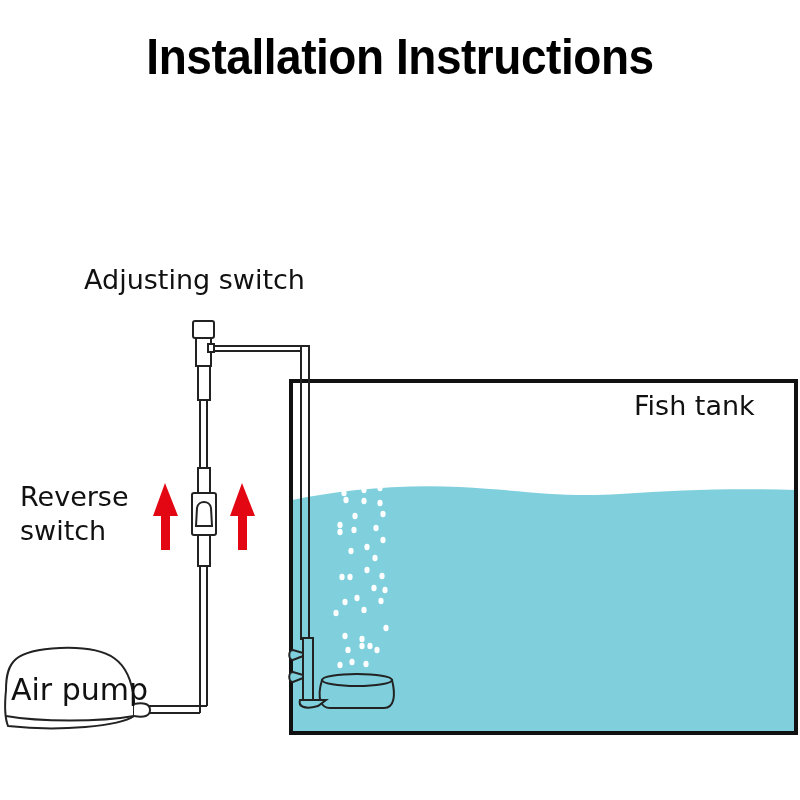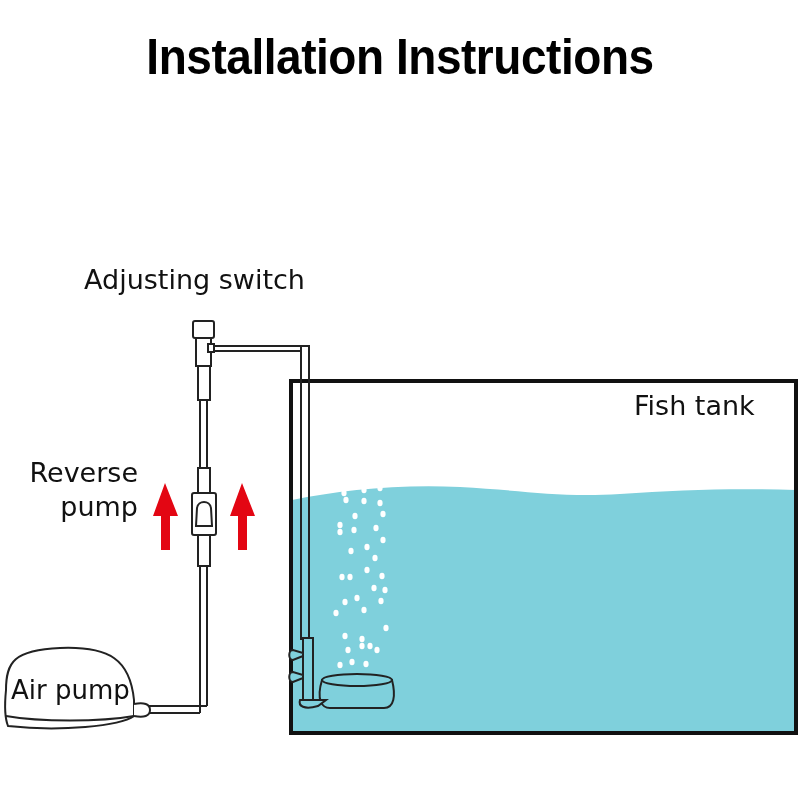--- a/index.html
+++ b/index.html
@@ -4,23 +4,23 @@
 <style>
   html, body { margin: 0; padding: 0; background: #ffffff; }
   body { width: 800px; height: 800px; position: relative; overflow: hidden; font-family: "Liberation Sans", sans-serif; }
   .title {
     position: absolute; left: 0; top: 28px; width: 800px; text-align: center;
     font-family: "Liberation Sans", sans-serif; font-weight: bold; font-size: 50px;
     color: #000; letter-spacing: -0.5px; transform: scaleX(0.92); transform-origin: center;
   }
   .label { position: absolute; font-family: "DejaVu Sans", sans-serif; color: #111; font-size: 27px; line-height: 34px; }
   .lbl-switch { left: 84px; top: 263px; }
-  .lbl-valve { left: 20px; top: 456px; text-align: right; width: 118px; }
+  .lbl-valve { left: 20px; top: 480px; text-align: left; width: 118px; }
   .lbl-tank { left: 634px; top: 389px; }
-  .lbl-pump { left: 11px; top: 673px; font-size: 26px; }
+  .lbl-pump { left: 11px; top: 673px; font-size: 30px; }
   svg.diagram { position: absolute; left: 0; top: 0; }
 </style>
 </head>
 <body>
 
 <div class="title">Installation Instructions</div>
 
 <svg class="diagram" width="800" height="800" viewBox="0 0 800 800">
 
   <g>
@@ -124,16 +124,16 @@
     <path d="M165,483 L178,516 L170,516 L170,550 L161,550 L161,516 L153,516 Z" fill="#e30613"></path>
   </g>
   <g id="arrowRight">
     <path d="M242,483 L255,516 L247,516 L247,550 L238,550 L238,516 L230,516 Z" fill="#e30613"></path>
   </g>
 </svg>
 
 <div class="label lbl-switch">Adjusting switch</div>
 <div class="label lbl-valve">
   <div>Reverse</div>
-  <div>pump</div>
+  <div>switch</div>
 </div>
 <div class="label lbl-tank">Fish tank</div>
 <div class="label lbl-pump">Air pump</div>
 
 </body></html>

